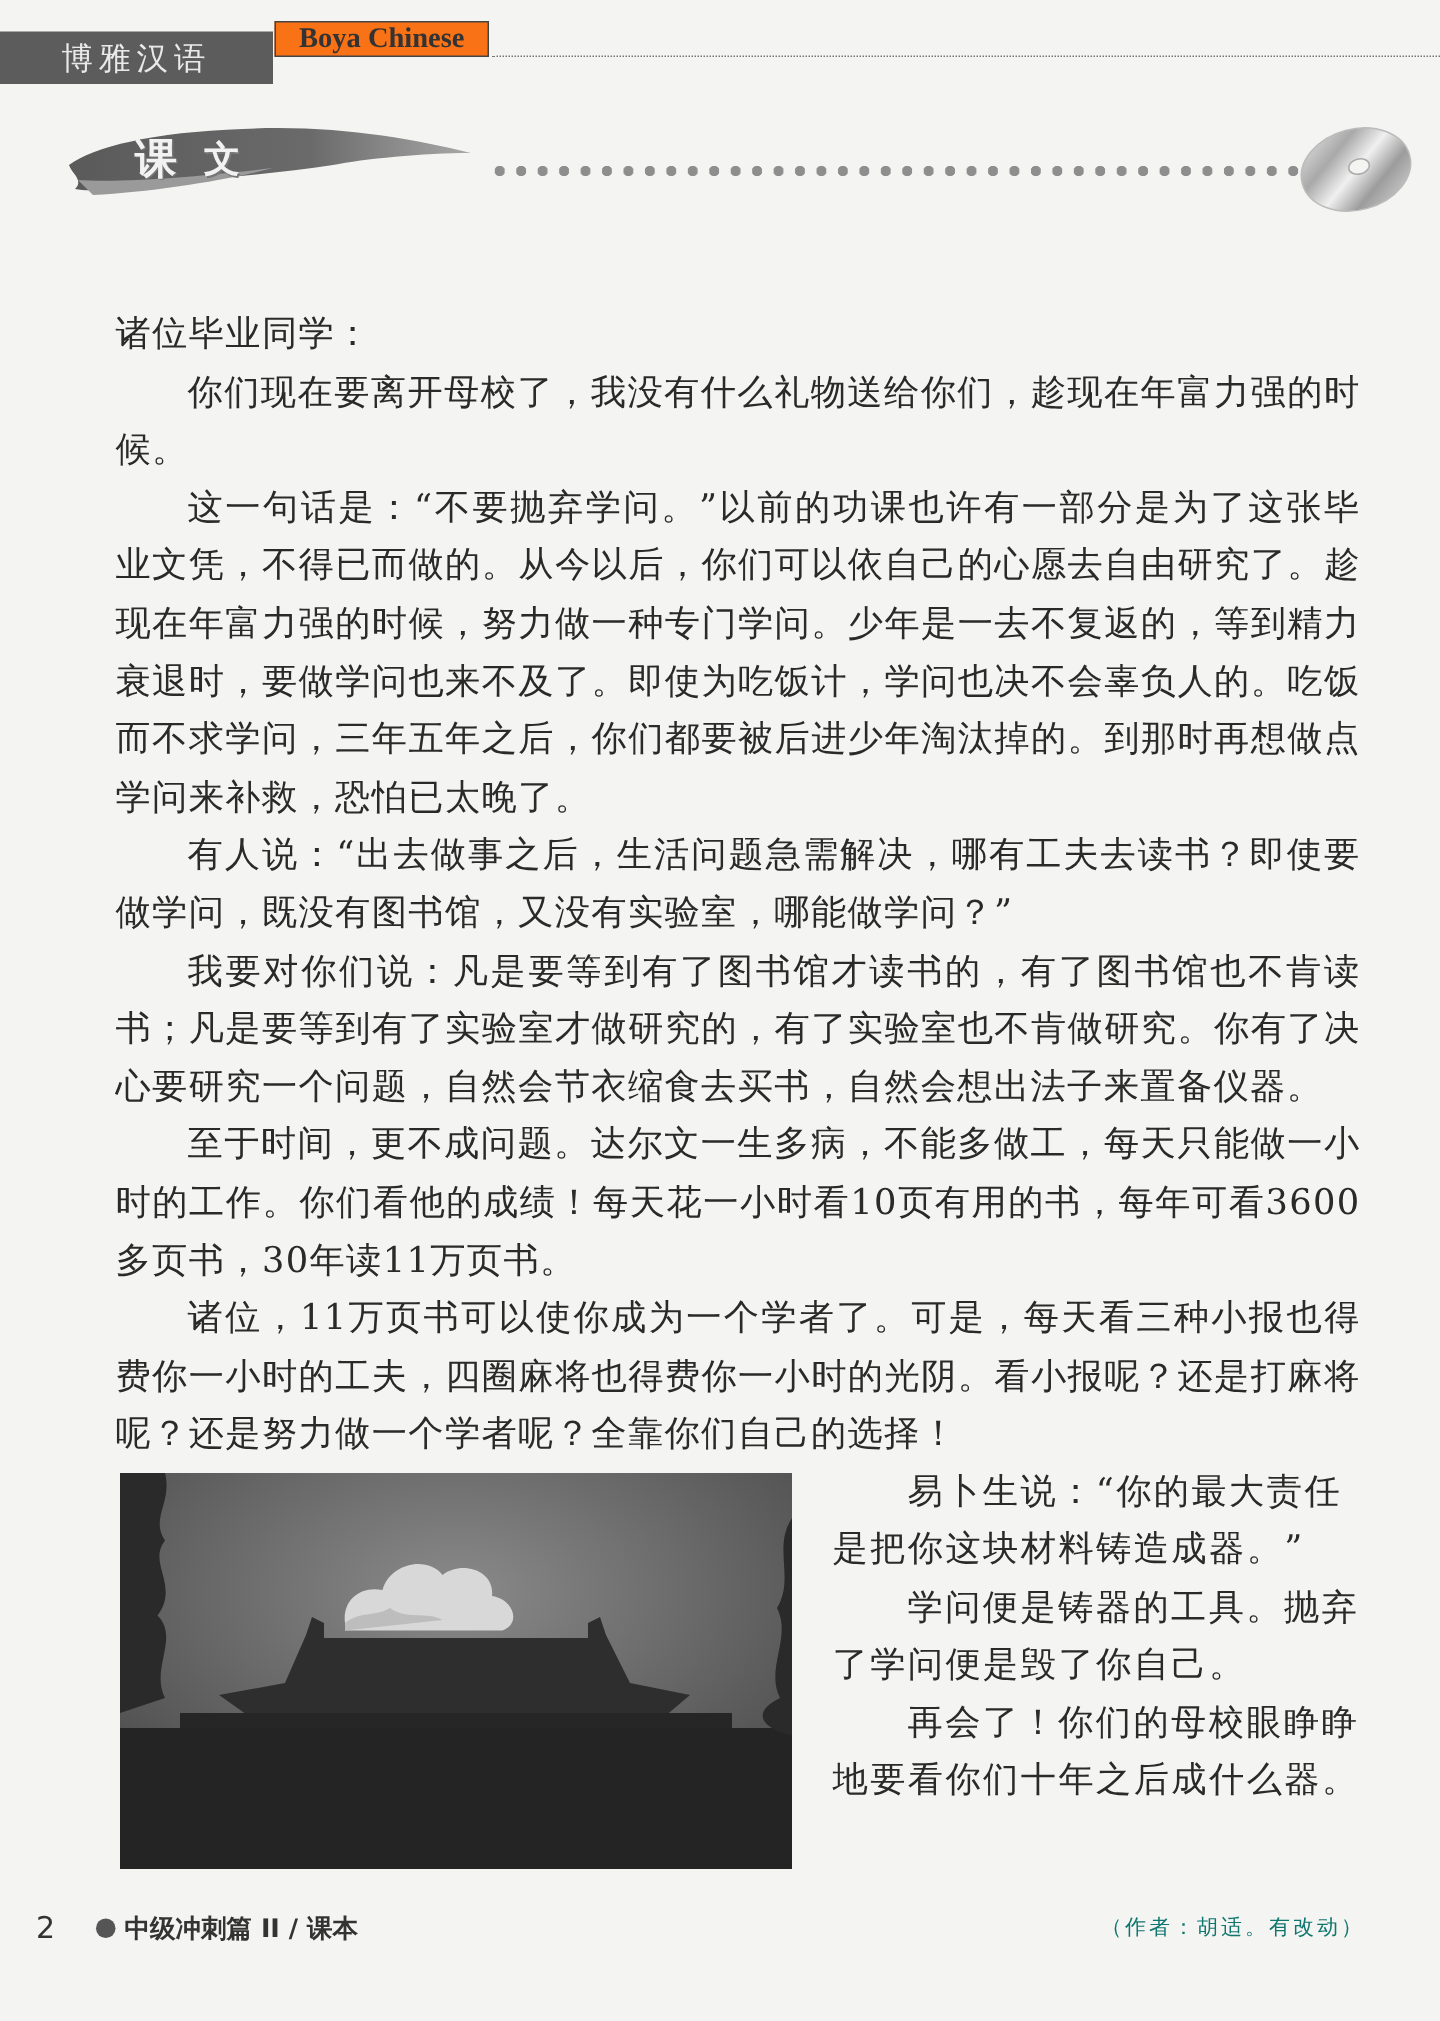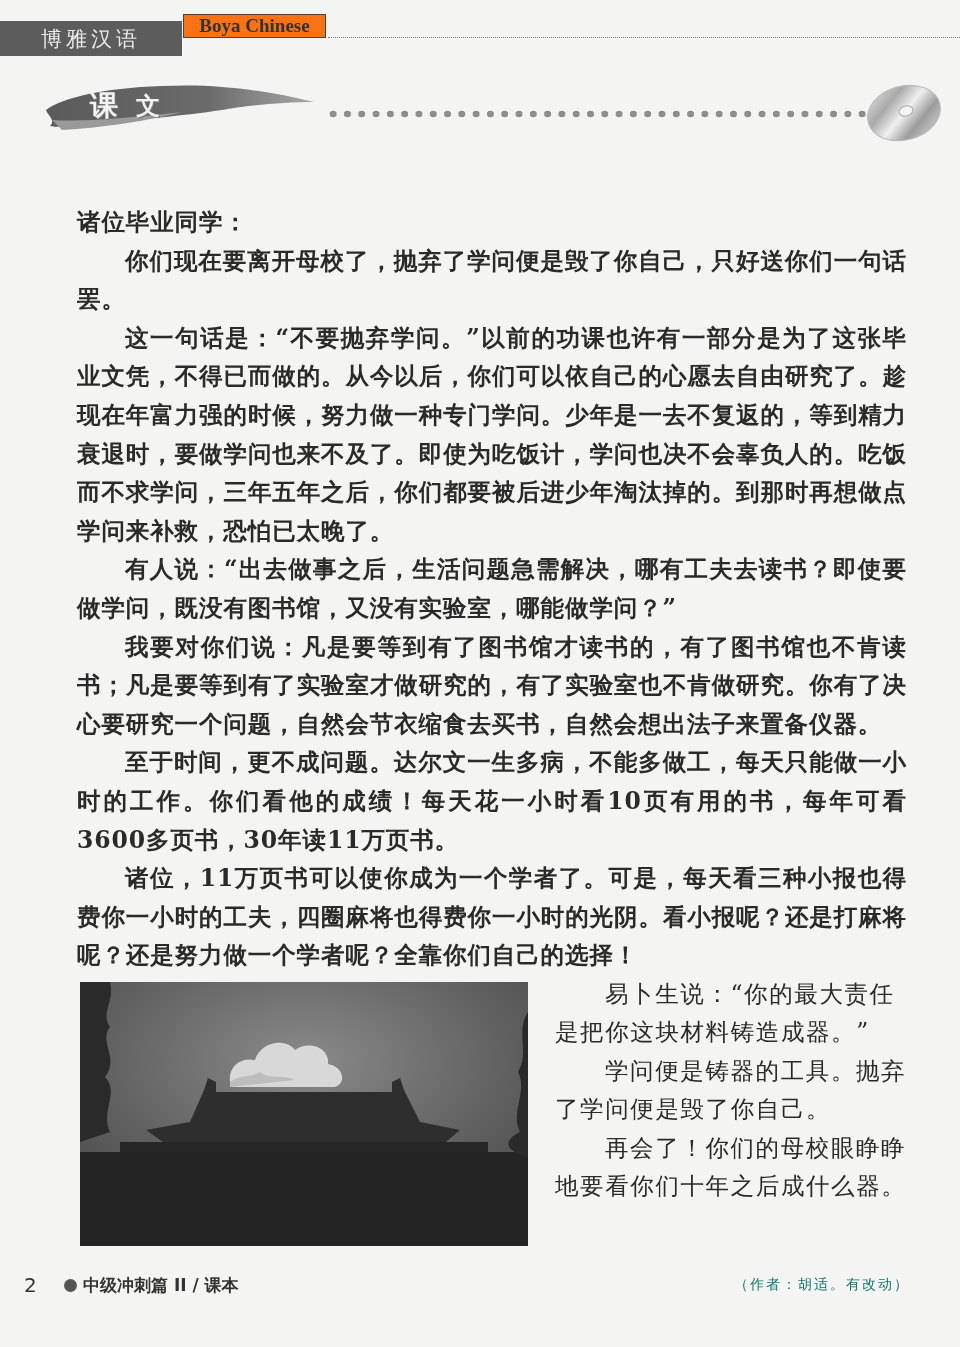--- a/index.html
+++ b/index.html
@@ -42,21 +42,21 @@
     position: absolute; left: 326px; top: 110px; width: 545px; height: 8px;
     background-image: radial-gradient(circle, #8e8e8e 3.3px, transparent 3.6px);
     background-size: 14.3px 8px; background-repeat: repeat-x;
   }
   .cd-icon { position: absolute; left: 864px; top: 82px; width: 80px; height: 62px; }
 
   .body-text {
     position: absolute; left: 77px; top: 203px; width: 830px;
     font-size: 23.5px; line-height: 38.6px; letter-spacing: 0.9px;
   }
-  .body-text p { margin: 0; text-align: justify; text-align-last: left; font-weight: bold; }
+  .body-text p { margin: 0; text-align: justify; text-align-last: left; }
   .body-text p.indent { text-indent: 48px; }
 
   .photo {
     position: absolute; left: 80px; top: 982px; width: 448px; height: 264px;
     background: #3c3c3c; overflow: hidden;
   }
   .right-col {
     position: absolute; left: 555px; top: 975px; width: 352px;
     font-size: 23.5px; line-height: 38.4px; letter-spacing: 1.6px;
   }
@@ -115,21 +115,21 @@
       <stop offset="0.7" stop-color="#9c9c9c"></stop>
       <stop offset="1" stop-color="#dcdcdc"></stop>
     </linearGradient>
   </defs>
   <ellipse cx="40" cy="31" rx="37" ry="27" transform="rotate(-15 40 31)" fill="url(#cdg)" stroke="#bbb" stroke-width="1"></ellipse>
   <ellipse cx="42" cy="29" rx="7" ry="5" transform="rotate(-15 42 29)" fill="#f4f4f2" stroke="#aaa" stroke-width="1"></ellipse>
 </svg>
 
 <div class="body-text">
   <p>诸位毕业同学：</p>
-  <p class="indent">你们现在要离开母校了，抛弃了学问便是毁了你自己，只好送你们一句话罢。</p>
+  <p class="indent">你们现在要离开母校了，我没有什么礼物送给你们，趁现在年富力强的时候。</p>
   <p class="indent">这一句话是：“不要抛弃学问。”以前的功课也许有一部分是为了这张毕业文凭，不得已而做的。从今以后，你们可以依自己的心愿去自由研究了。趁现在年富力强的时候，努力做一种专门学问。少年是一去不复返的，等到精力衰退时，要做学问也来不及了。即使为吃饭计，学问也决不会辜负人的。吃饭而不求学问，三年五年之后，你们都要被后进少年淘汰掉的。到那时再想做点学问来补救，恐怕已太晚了。</p>
   <p class="indent">有人说：“出去做事之后，生活问题急需解决，哪有工夫去读书？即使要做学问，既没有图书馆，又没有实验室，哪能做学问？”</p>
   <p class="indent">我要对你们说：凡是要等到有了图书馆才读书的，有了图书馆也不肯读书；凡是要等到有了实验室才做研究的，有了实验室也不肯做研究。你有了决心要研究一个问题，自然会节衣缩食去买书，自然会想出法子来置备仪器。</p>
   <p class="indent">至于时间，更不成问题。达尔文一生多病，不能多做工，每天只能做一小时的工作。你们看他的成绩！每天花一小时看10页有用的书，每年可看3600多页书，30年读11万页书。</p>
   <p class="indent">诸位，11万页书可以使你成为一个学者了。可是，每天看三种小报也得费你一小时的工夫，四圈麻将也得费你一小时的光阴。看小报呢？还是打麻将呢？还是努力做一个学者呢？全靠你们自己的选择！</p>
 </div>
 
 <div class="photo">
   <svg width="448" height="264" viewBox="0 0 448 264">
     <defs>

